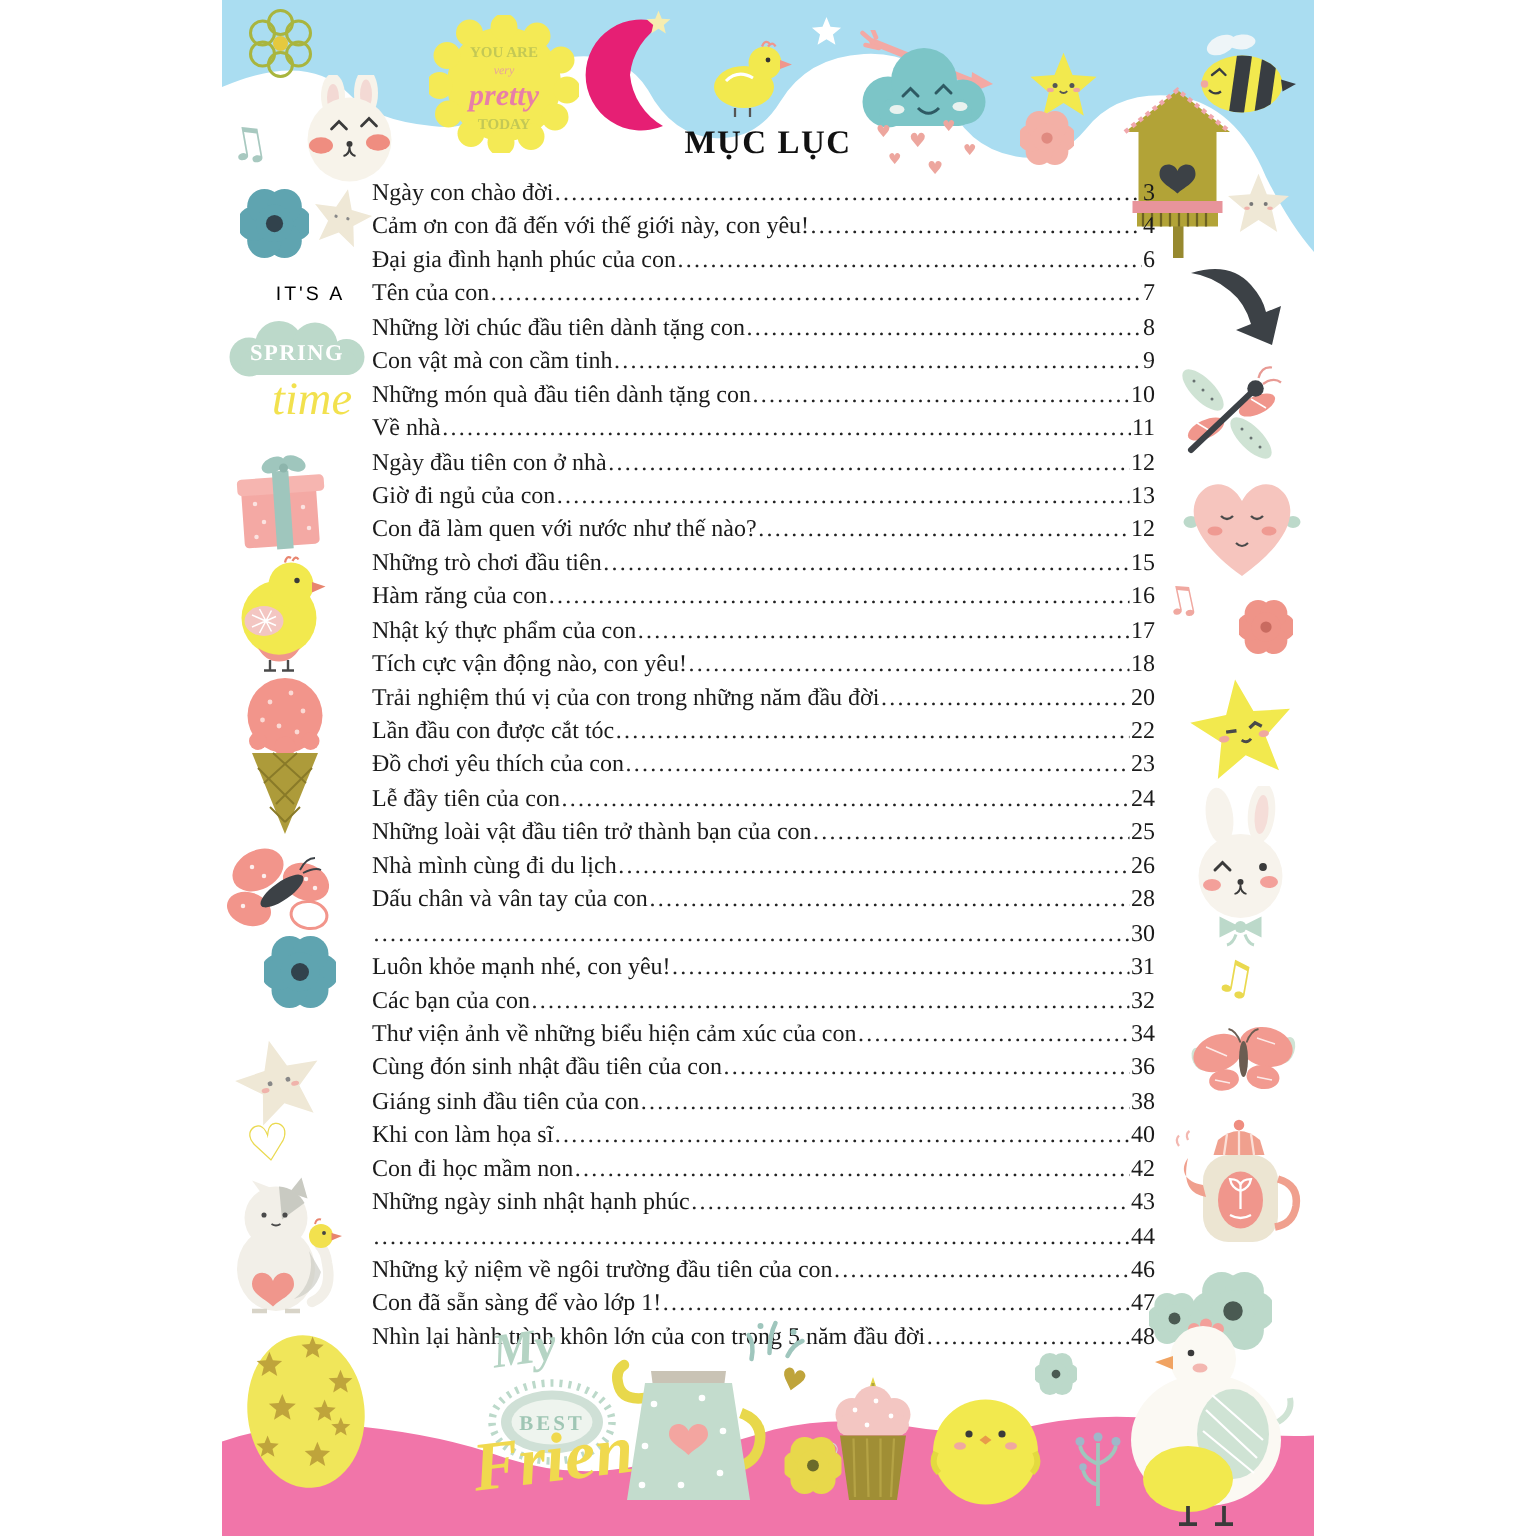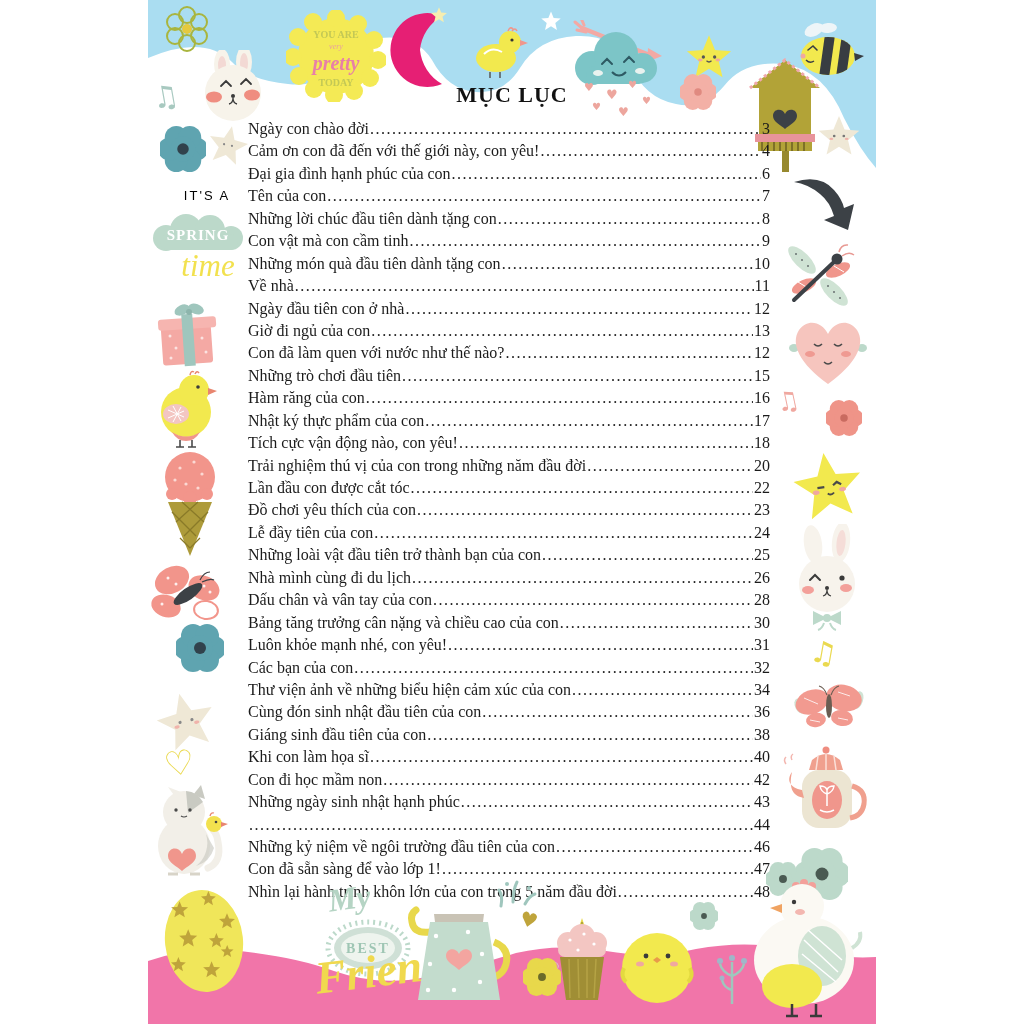--- a/index.html
+++ b/index.html
@@ -322,21 +322,20 @@
         <span class="toc-page">26</span>
       </div>
 
       <div class="toc-row">
         <span class="toc-label">Dấu chân và vân tay của con</span>
         <span class="toc-dots">........................................................................................................................................................................................................</span>
         <span class="toc-page">28</span>
       </div>
 
       <div class="toc-row">
-        <span class="toc-label">Bảng tăng trưởng cân nặng và chiều cao của con</span>
         <span class="toc-dots">........................................................................................................................................................................................................</span>
         <span class="toc-page">30</span>
       </div>
 
       <div class="toc-row">
         <span class="toc-label">Luôn khỏe mạnh nhé, con yêu!</span>
         <span class="toc-dots">........................................................................................................................................................................................................</span>
         <span class="toc-page">31</span>
       </div>
 

